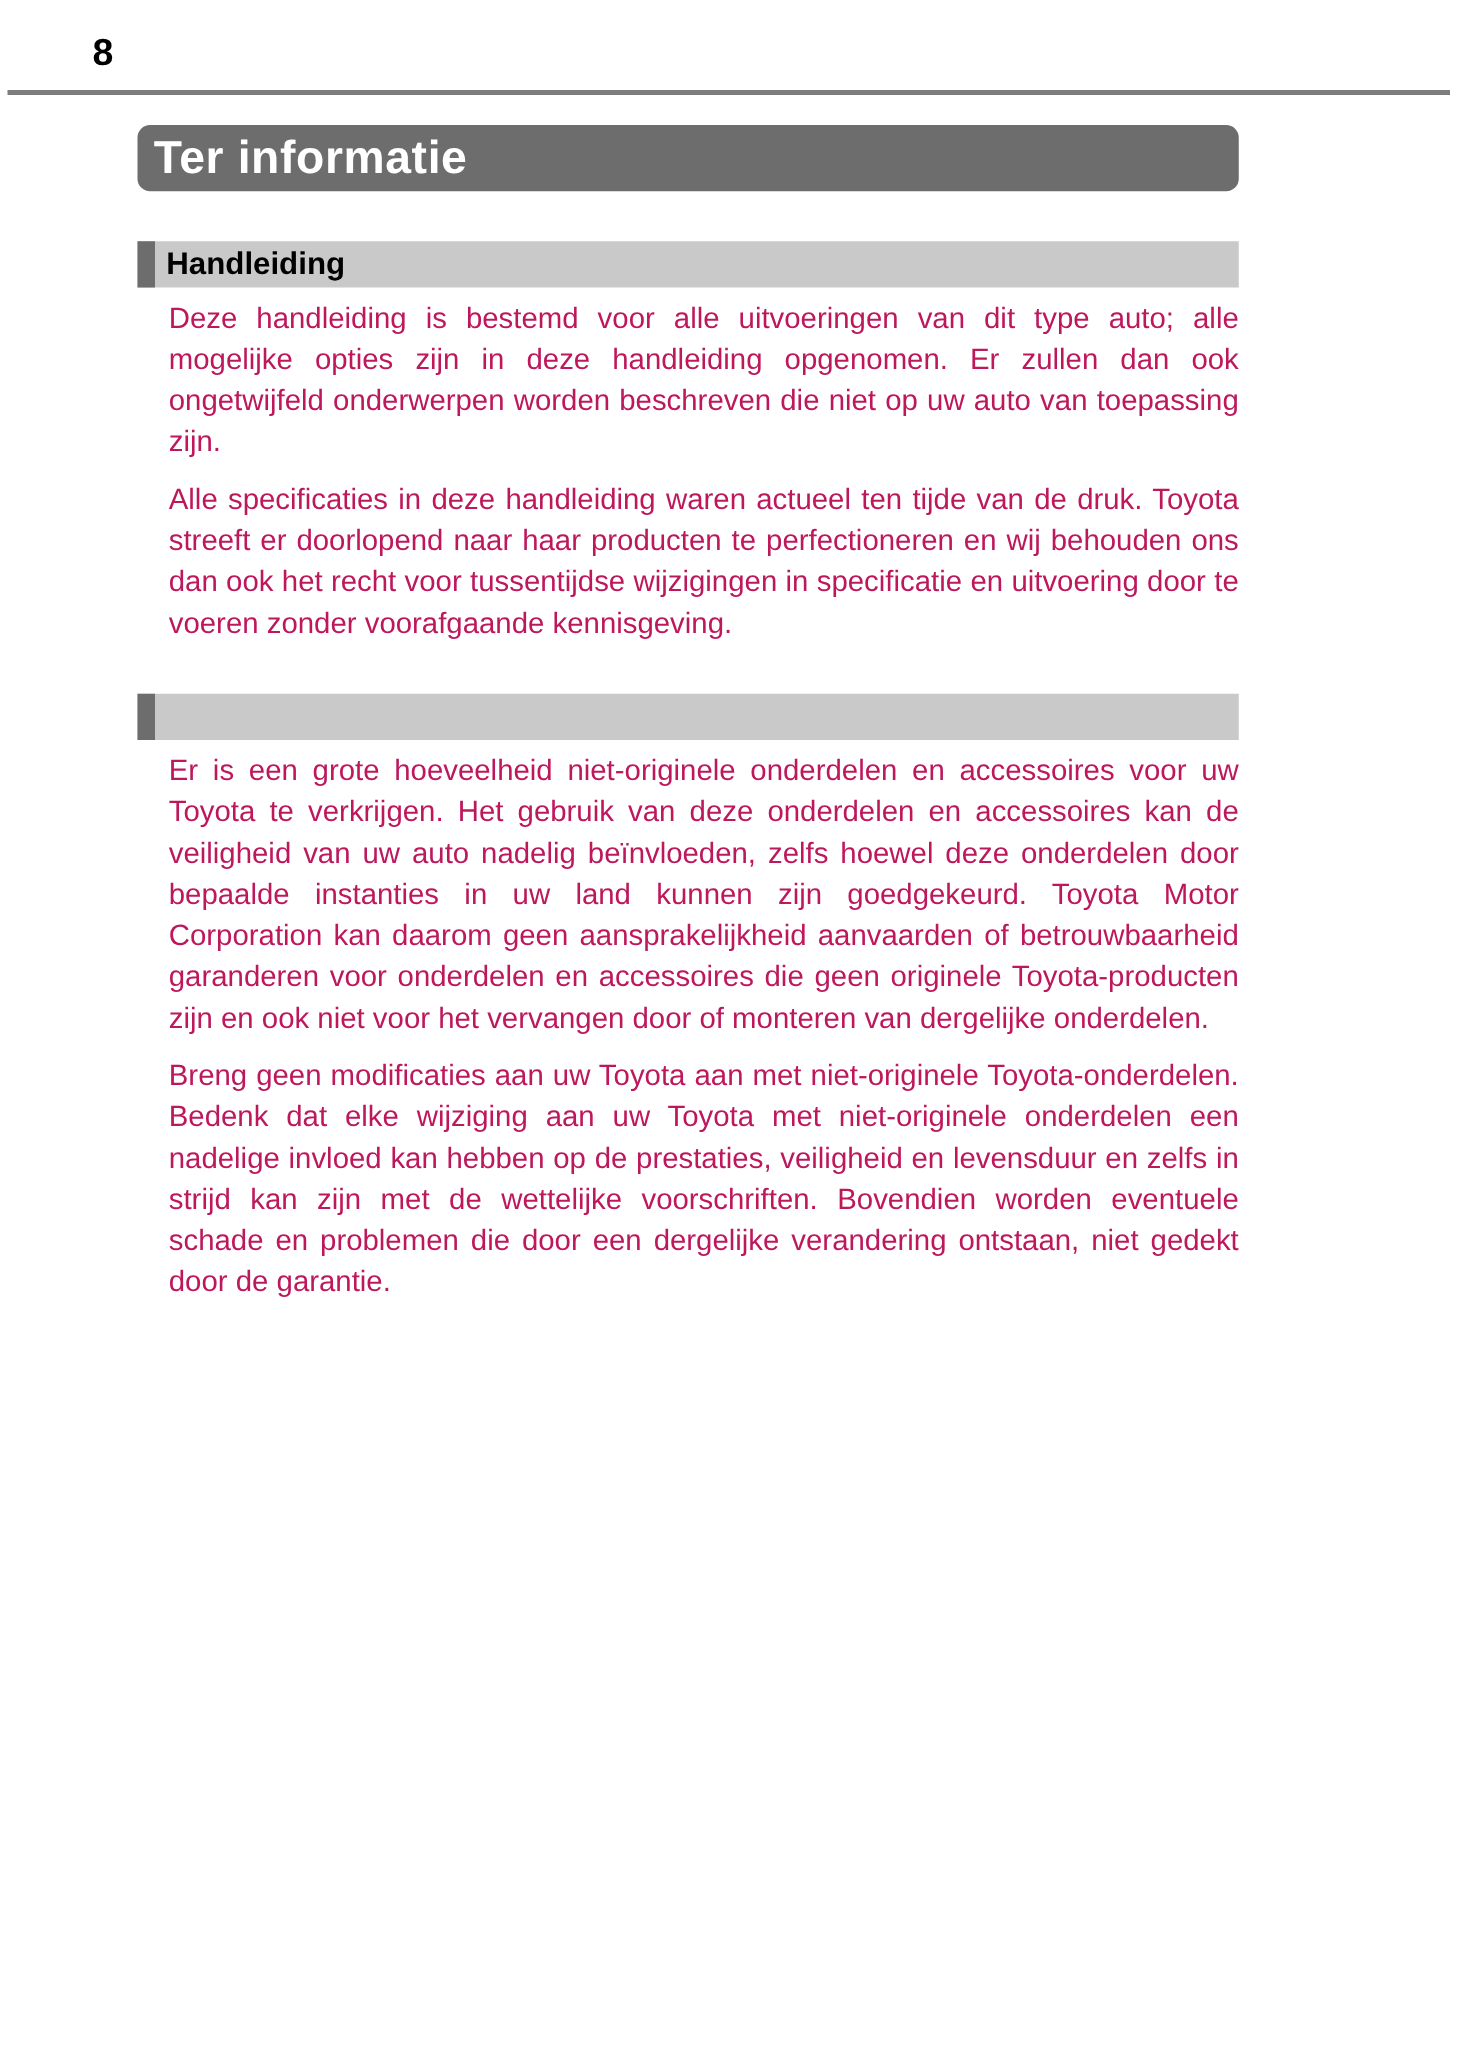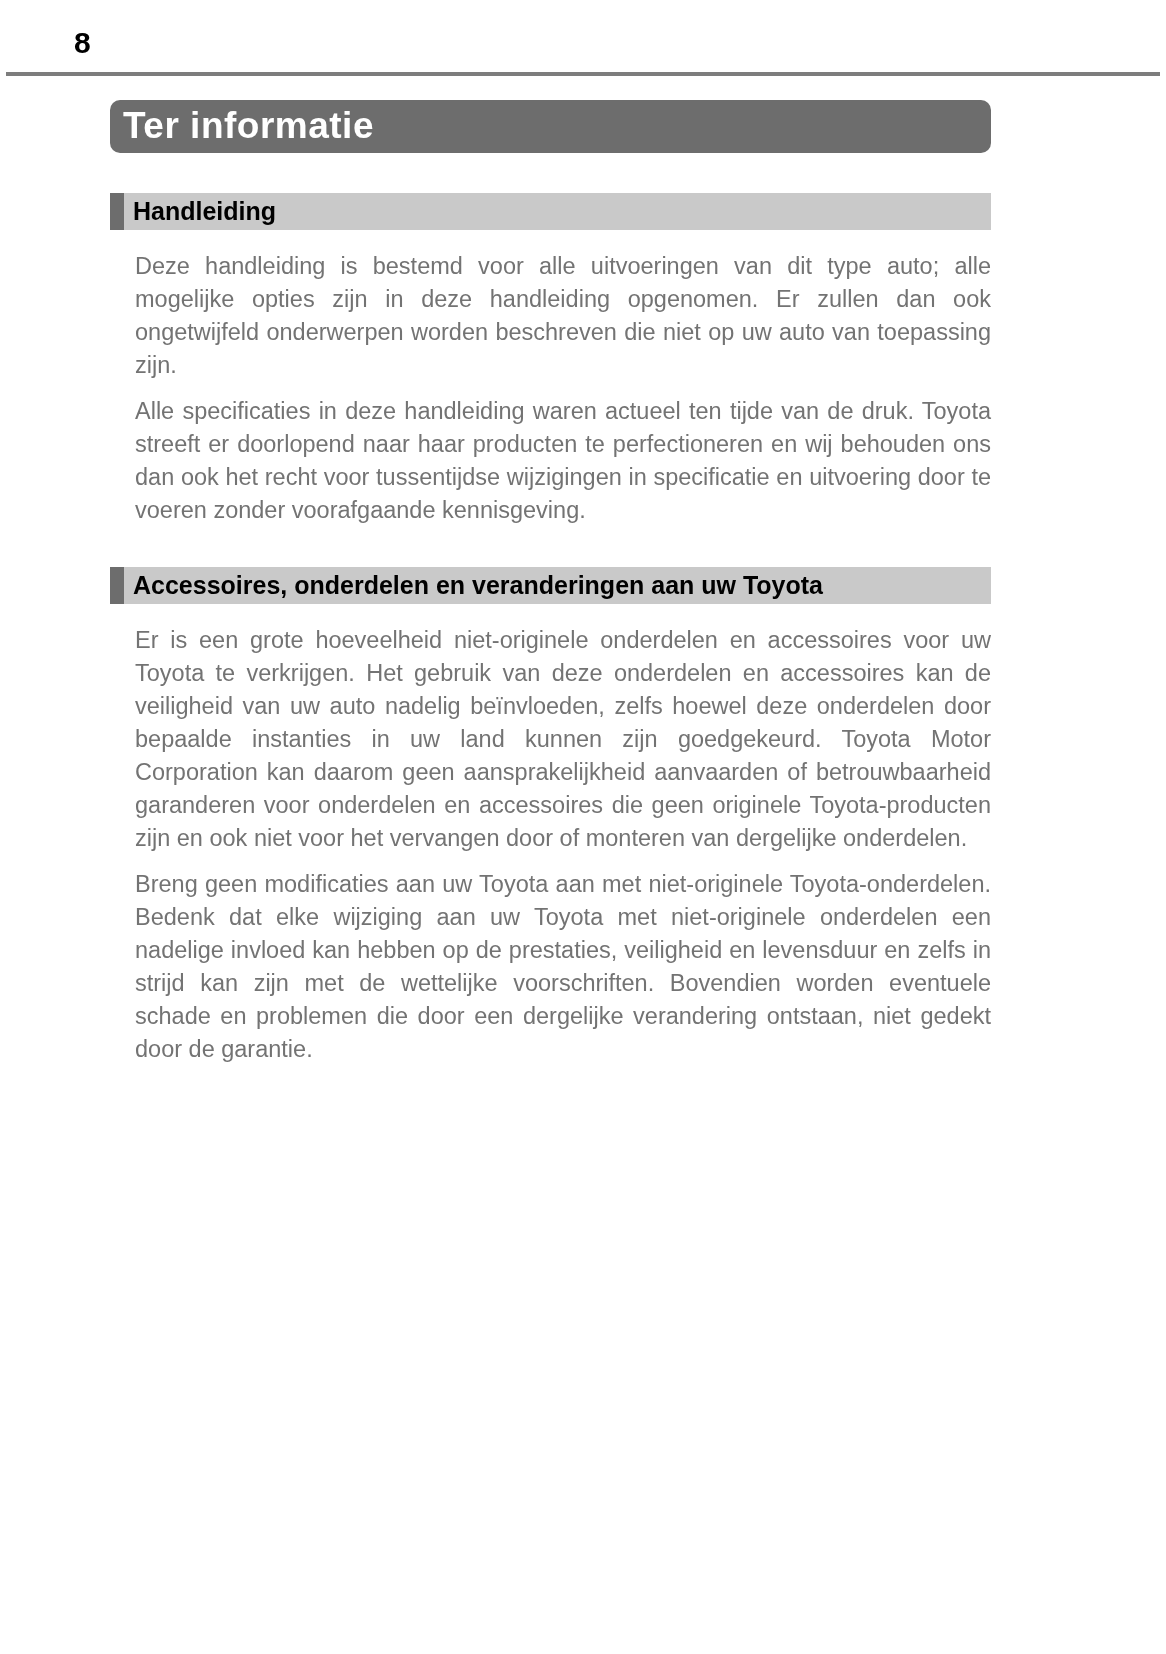--- a/index.html
+++ b/index.html
@@ -48,41 +48,41 @@
     letter-spacing: 0.5px;
     box-sizing: border-box;
     border-radius: 10px;
   }
   .section-bar {
     display: flex;
     align-items: stretch;
     background: #c9c9c9;
     height: 37px;
     margin-top: 40px;
-    margin-bottom: 20px;
+    margin-bottom: 8px;
   }
   .section-accent {
     width: 14px;
     background: #6d6d6d;
     flex: 0 0 auto;
   }
   .section-heading {
     font-size: 25px;
     font-weight: bold;
     color: #000;
     align-self: center;
     padding-left: 9px;
     white-space: nowrap;
   }
   .para {
     margin: 0 0 13px 25px;
     font-size: 23.5px;
     line-height: 33px;
     text-align: justify;
-    color: #737373;
+    color: #be185d;
   }
   .para:last-child {
     margin-bottom: 0;
   }
 </style>
 </head>
 <body>
 
 <div class="page">
 
@@ -99,20 +99,19 @@
         <div class="section-accent"></div>
         <div class="section-heading">Handleiding</div>
       </div>
       <p class="para">Deze handleiding is bestemd voor alle uitvoeringen van dit type auto; alle mogelijke opties zijn in deze handleiding opgenomen. Er zullen dan ook ongetwijfeld onderwerpen worden beschreven die niet op uw auto van toepassing zijn.</p>
       <p class="para">Alle specificaties in deze handleiding waren actueel ten tijde van de druk. Toyota streeft er doorlopend naar haar producten te perfectioneren en wij behouden ons dan ook het recht voor tussentijdse wijzigingen in specificatie en uitvoering door te voeren zonder voorafgaande kennisgeving.</p>
     </section>
 
     <section>
       <div class="section-bar">
         <div class="section-accent"></div>
-        <div class="section-heading">Accessoires, onderdelen en veranderingen aan uw Toyota</div>
       </div>
       <p class="para">Er is een grote hoeveelheid niet-originele onderdelen en accessoires voor uw Toyota te verkrijgen. Het gebruik van deze onderdelen en accessoires kan de veiligheid van uw auto nadelig beïnvloeden, zelfs hoewel deze onderdelen door bepaalde instanties in uw land kunnen zijn goedgekeurd. Toyota Motor Corporation kan daarom geen aansprakelijkheid aanvaarden of betrouwbaarheid garanderen voor onderdelen en accessoires die geen originele Toyota-producten zijn en ook niet voor het vervangen door of monteren van dergelijke onderdelen.</p>
       <p class="para">Breng geen modificaties aan uw Toyota aan met niet-originele Toyota-onderdelen. Bedenk dat elke wijziging aan uw Toyota met niet-originele onderdelen een nadelige invloed kan hebben op de prestaties, veiligheid en levensduur en zelfs in strijd kan zijn met de wettelijke voorschriften. Bovendien worden eventuele schade en problemen die door een dergelijke verandering ontstaan, niet gedekt door de garantie.</p>
     </section>
 
   </div>
 </div>
 
 </body></html>

